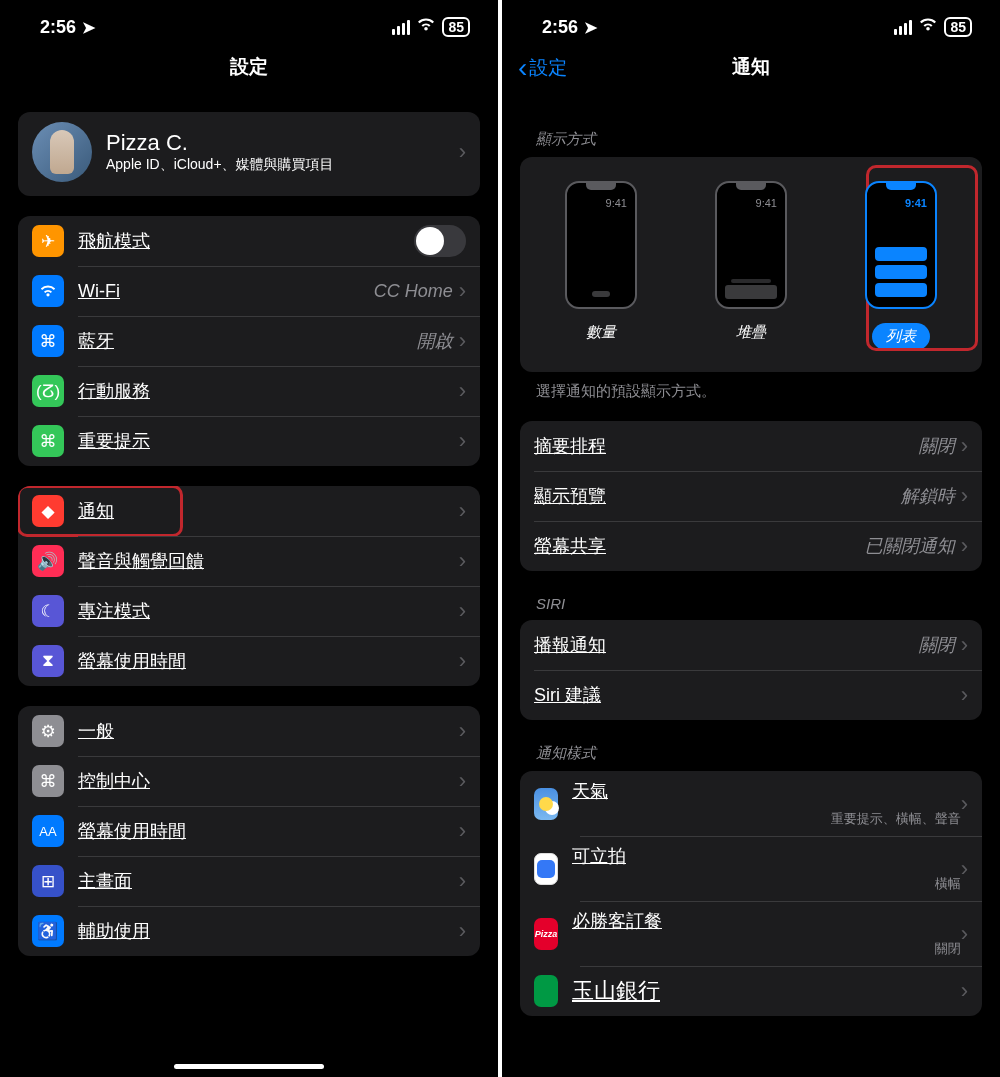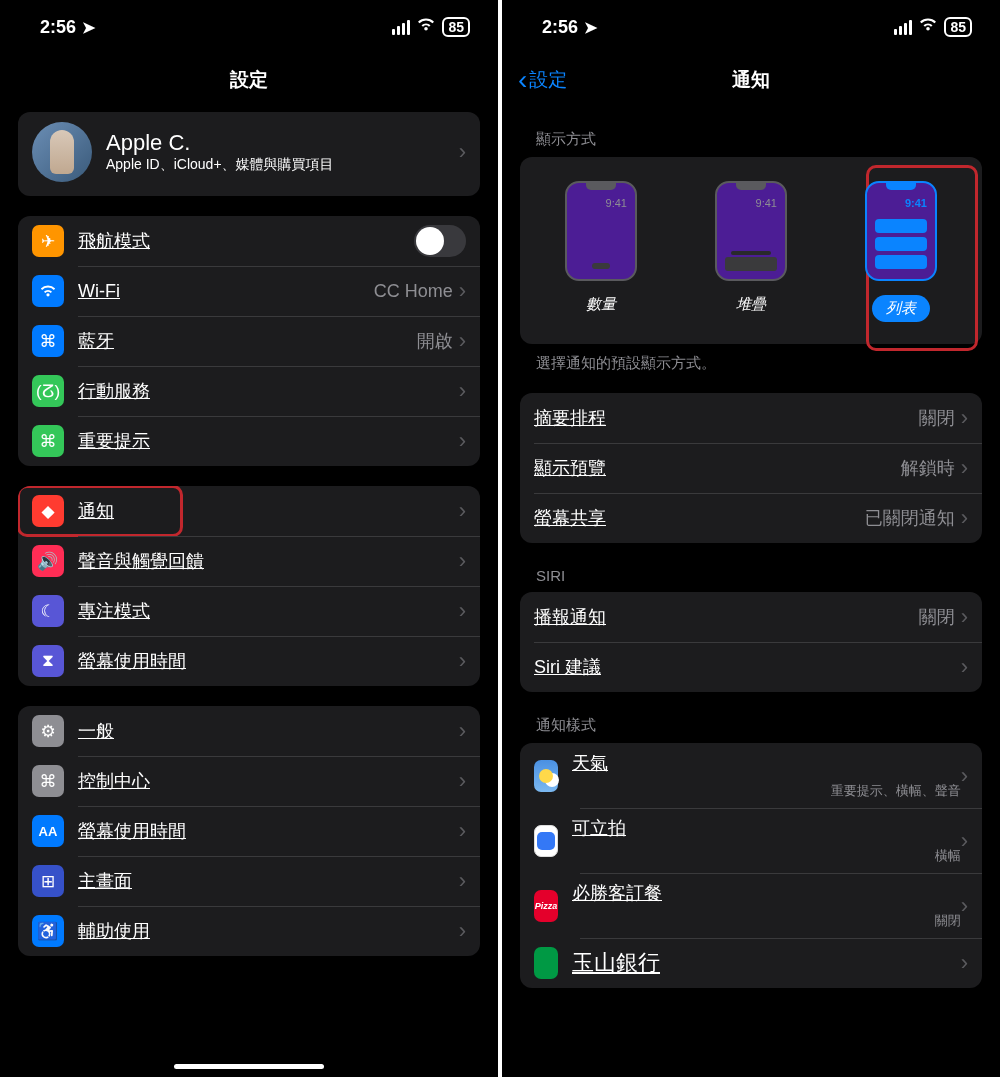--- a/index.html
+++ b/index.html
@@ -10,56 +10,56 @@
 .status-bar { height: 54px; display: flex; align-items: center; justify-content: space-between; padding: 0 28px 0 40px; font-size: 18px; font-weight: 600; }
 .status-left { display: flex; align-items: center; gap: 6px; }
 .status-right { display: flex; align-items: center; gap: 6px; }
 .loc-arrow { font-size: 16px; }
 .sig-bars { display: inline-flex; align-items: flex-end; gap: 2px; }
 .sig-bars span { width: 3px; background: #fff; border-radius: 1px; }
 .sig-bars span:nth-child(1){height:6px}.sig-bars span:nth-child(2){height:9px}.sig-bars span:nth-child(3){height:12px}.sig-bars span:nth-child(4){height:15px}
 .wifi { font-size: 17px; }
 .battery { border: 2px solid #fff; border-radius: 6px; padding: 1px 4px; font-size: 14px; font-weight: 700; line-height: 1; }
 
-.nav-bar { height: 52px; display: flex; align-items: center; justify-content: center; position: relative; }
+.nav-bar { height: 52px; display: flex; align-items: flex-start; justify-content: center; position: relative; }
 .nav-title { font-size: 19px; font-weight: 600; }
 .nav-back { position: absolute; left: 16px; display: flex; align-items: center; color: #0a84ff; font-size: 19px; }
 .nav-back .chev { font-size: 28px; margin-right: 2px; line-height: 1; font-weight: 300; }
 
 .content { padding: 0 18px 20px 18px; overflow-y: hidden; }
 
 .group { background: #1c1c1e; border-radius: 12px; margin-top: 20px; overflow: hidden; }
 .group-first { margin-top: 6px; }
 
 .row { min-height: 50px; display: flex; align-items: center; padding: 8px 14px; position: relative; }
 .row + .row::before { content: ""; position: absolute; left: 60px; right: 0; top: 0; height: 0.5px; background: #3a3a3c; }
 .row.no-icon + .row.no-icon::before { left: 14px; }
 .row-icon { width: 32px; height: 32px; border-radius: 7px; display: flex; align-items: center; justify-content: center; margin-right: 14px; flex-shrink: 0; font-size: 17px; color: #fff; }
 .row-label { font-size: 18px; flex: 1; text-decoration: underline; }
 .row-sub { font-size: 13px; color: #8e8e93; margin-top: 7px; text-align: right; }
 .row-col { display: flex; flex-direction: column; flex: 1; }
-.row-value { color: #8e8e93; font-size: 18px; margin-right: 6px; }
+.row-value { color: #8e8e93; font-size: 18px; margin-right: 6px; font-style: italic; }
 .chevron { color: #5a5a5e; font-size: 22px; font-weight: 300; }
 .toggle { width: 52px; height: 32px; border-radius: 16px; background: #39393d; position: relative; }
 .toggle::after { content: ""; position: absolute; width: 28px; height: 28px; background: #fff; border-radius: 50%; top: 2px; left: 2px; }
 
 .avatar { width: 60px; height: 60px; border-radius: 50%; background: linear-gradient(135deg,#6b8eb5,#3a5a7a); margin-right: 14px; flex-shrink:0; overflow:hidden; position:relative;}
 .avatar::after{content:"";position:absolute;left:18px;top:8px;width:24px;height:44px;background:linear-gradient(180deg,#d8c8b8,#c0a890);border-radius:12px 12px 6px 6px;}
 .profile-row { padding: 10px 14px 14px 14px; }
 .profile-name { font-size: 22px; font-weight: 400; }
 .profile-sub { font-size: 14px; color: #ffffff; }
 
 .highlight-red { border: 3px solid #c1272d; border-radius: 10px; position: absolute; pointer-events: none; }
 
-.section-header { color: #8e8e93; font-size: 15px; margin: 24px 4px 8px 16px; }
+.section-header { color: #8e8e93; font-size: 15px; margin: 24px 4px 8px 16px; font-style: italic; }
 .section-caption { color: #8e8e93; font-size: 15px; margin: 10px 4px 0 16px; }
 
 .display-group{background:#1c1c1e;border-radius:12px;padding:24px 6px 22px 6px;display:flex;justify-content:space-around;position:relative;}
 .ds-opt{display:flex;flex-direction:column;align-items:center;gap:14px;}
-.ds-phone{width:72px;height:100px;border:2.5px solid #5a5a5e;border-radius:14px;position:relative;background:#4c1d95;}
+.ds-phone{width:72px;height:128px;border:2.5px solid #5a5a5e;border-radius:14px;position:relative;background:#000000;}
 .ds-phone.active{border-color:#0a84ff;}
 .ds-notch{position:absolute;top:0;left:50%;transform:translateX(-50%);width:30px;height:7px;background:#5a5a5e;border-radius:0 0 5px 5px;}
 .ds-phone.active .ds-notch{background:#0a84ff;}
 .ds-time{position:absolute;top:14px;right:8px;font-size:11px;color:#8e8e93;}
 .ds-phone.active .ds-time{color:#0a84ff;font-weight:600;}
 .ds-count .ds-dot{position:absolute;bottom:10px;left:50%;transform:translateX(-50%);width:18px;height:6px;border-radius:3px;background:#3a3a3c;}
 .ds-stack .ds-s1{position:absolute;bottom:8px;left:8px;right:8px;height:14px;background:#3a3a3c;border-radius:3px;}
 .ds-stack .ds-s2{position:absolute;bottom:24px;left:14px;right:14px;height:4px;background:#2a2a2c;border-radius:2px;}
 .ds-list .ds-l{position:absolute;left:8px;right:8px;height:14px;background:#0a84ff;border-radius:4px;}
 .ds-list .ds-l1{bottom:10px}.ds-list .ds-l2{bottom:28px}.ds-list .ds-l3{bottom:46px}
@@ -107,21 +107,21 @@
 
   <div class="nav-bar">
     <span class="nav-title">設定</span>
   </div>
 
   <div class="content">
     <div class="group group-first">
       <div class="row profile-row">
         <div class="avatar"></div>
         <div class="row-col">
-          <span class="profile-name">Apple C.</span>
+          <span class="profile-name">Pizza C.</span>
           <span class="profile-sub">Apple ID、iCloud+、媒體與購買項目</span>
         </div>
         <span class="chevron">›</span>
       </div>
     </div>
 
     <div class="group">
       <div class="row">
         <div class="row-icon ic-airplane">✈</div>
         <span class="row-label">飛航模式</span>
@@ -184,21 +184,21 @@
         <div class="row-icon ic-general">⚙</div>
         <span class="row-label">一般</span>
         <span class="chevron">›</span>
       </div>
       <div class="row">
         <div class="row-icon ic-control">⌘</div>
         <span class="row-label">控制中心</span>
         <span class="chevron">›</span>
       </div>
       <div class="row">
-        <div class="row-icon ic-display" style="font-size:13px;font-weight:700;">AA</div>
+        <div class="row-icon ic-display" style="font-size:13px;font-weight:400;">AA</div>
         <span class="row-label">螢幕使用時間</span>
         <span class="chevron">›</span>
       </div>
       <div class="row">
         <div class="row-icon ic-home">⊞</div>
         <span class="row-label">主畫面</span>
         <span class="chevron">›</span>
       </div>
       <div class="row">
         <div class="row-icon ic-access">♿</div>

